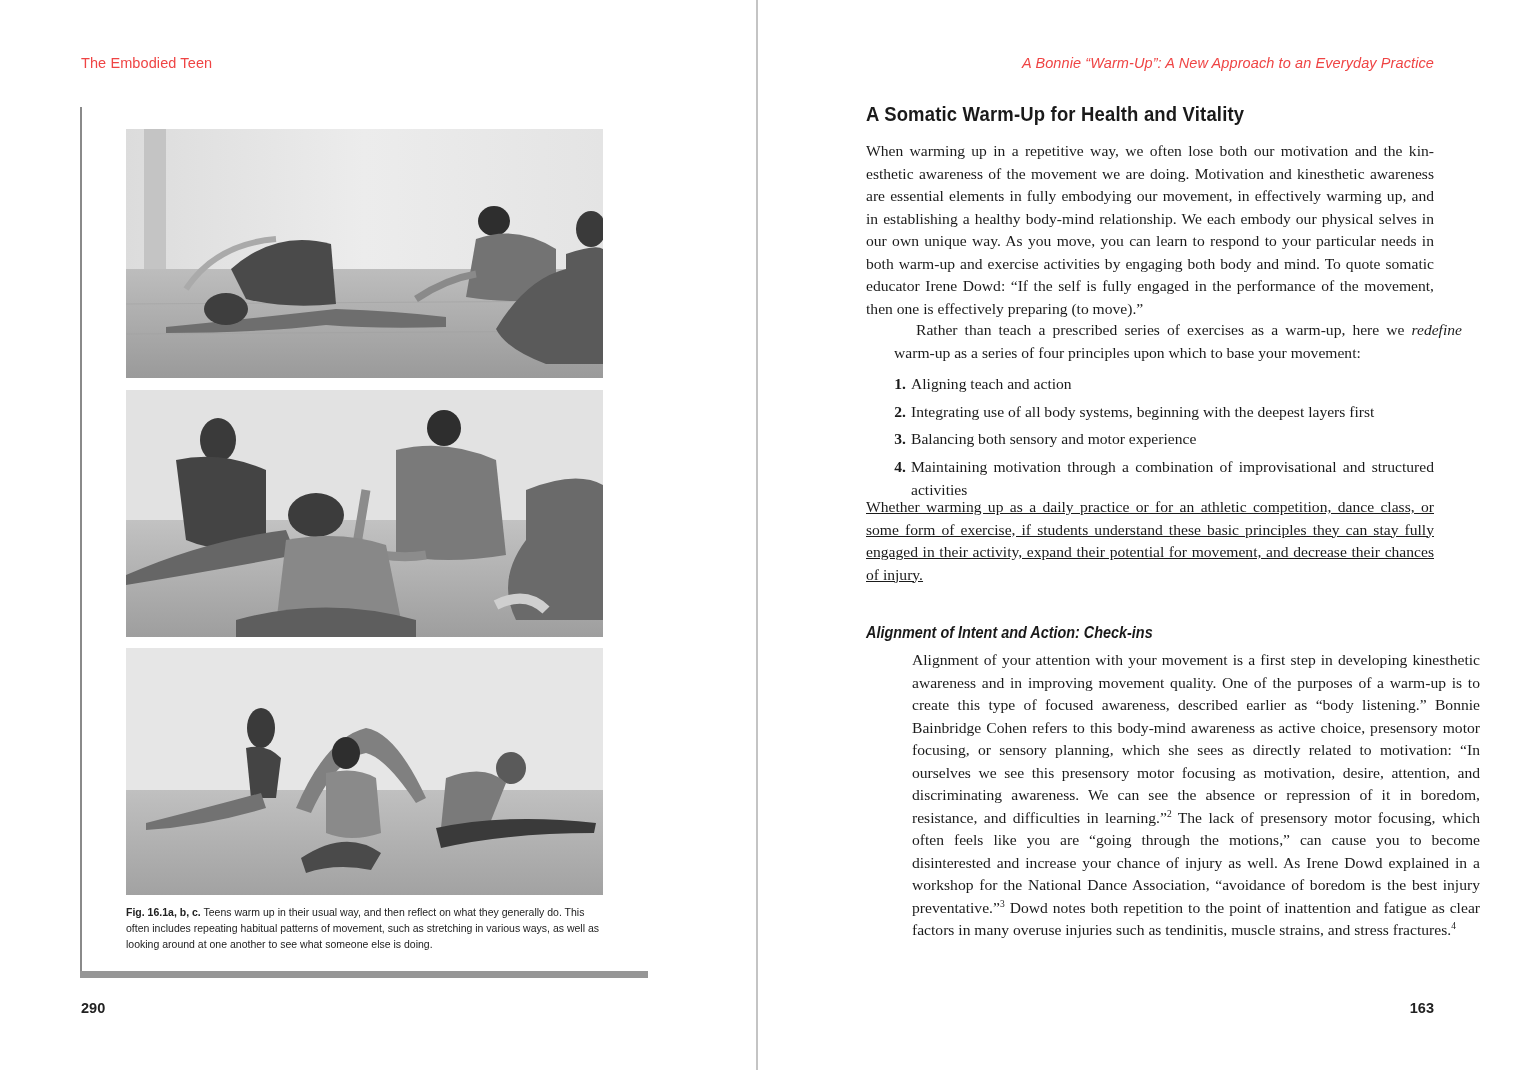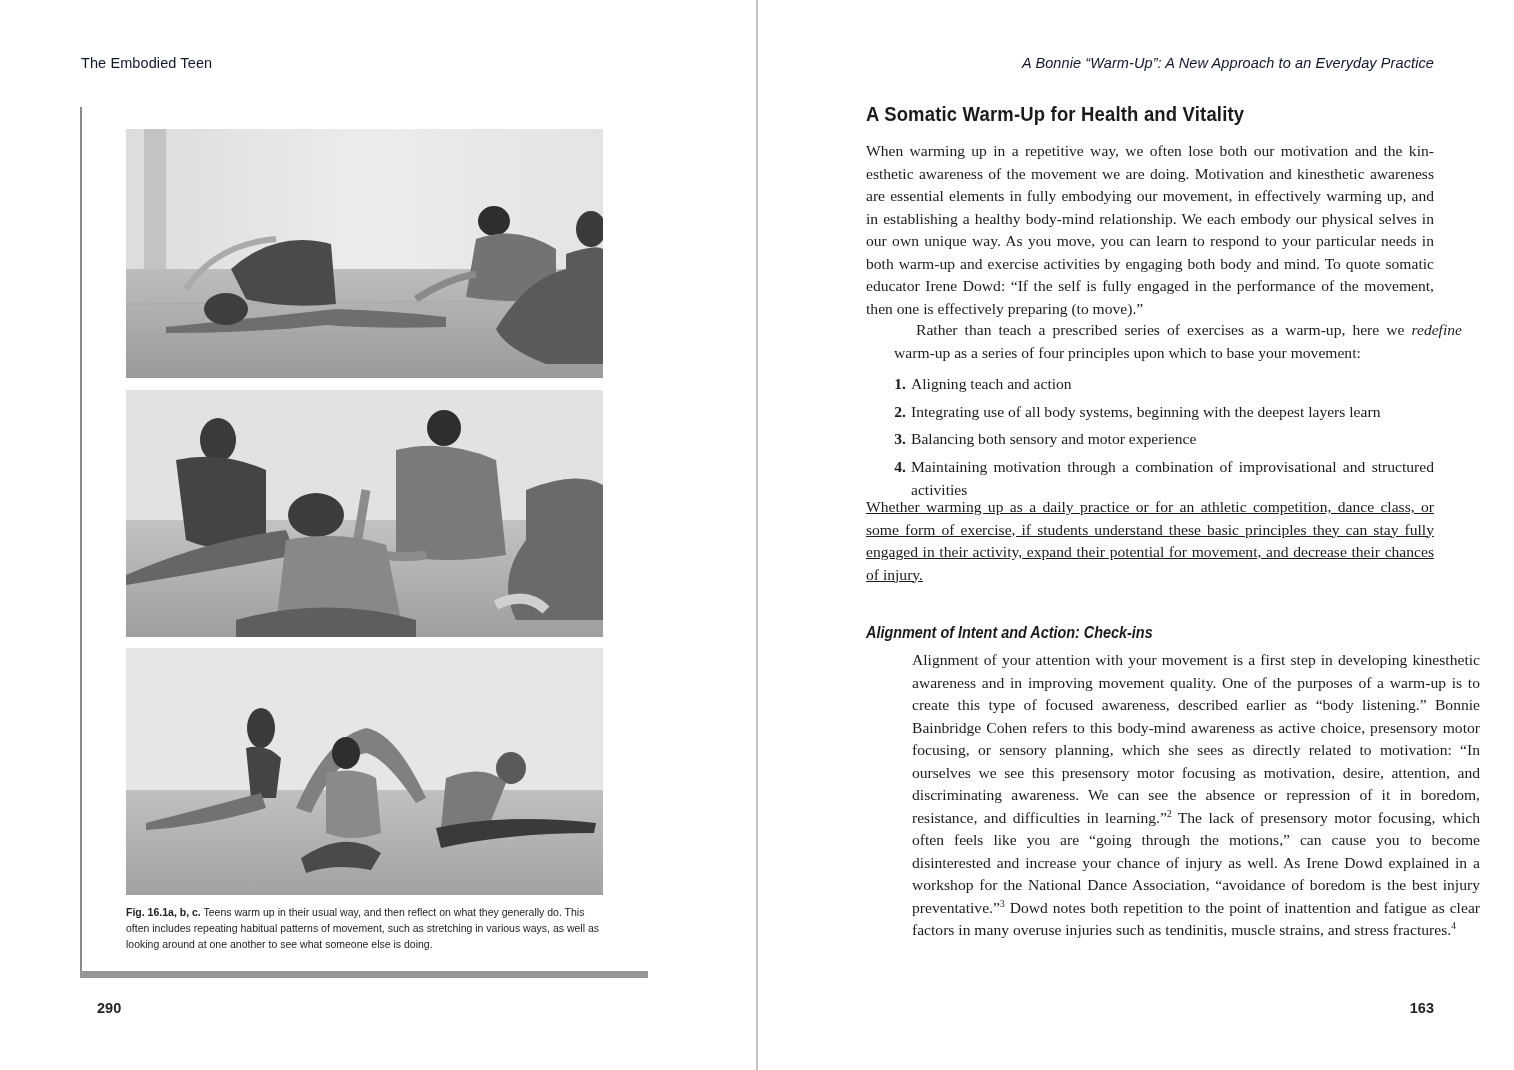--- a/index.html
+++ b/index.html
@@ -1,25 +1,25 @@
 <!DOCTYPE html>
 <html><head>
   <meta charset="utf-8">
   <style>
     * { box-sizing: border-box; margin: 0; padding: 0; }
     html, body { width: 1514px; height: 1070px; background: #ffffff; overflow: hidden; }
     body { position: relative; font-family: "Liberation Serif", serif; color: #1a1a1a; }
 
     .spine { position: absolute; left: 756px; top: 0; width: 2px; height: 1070px; background: #c4c4c4; }
 
-    .running-head { position: absolute; top: 55px; font-family: "Liberation Sans", sans-serif; font-size: 14.5px; color: #0f172a; letter-spacing: 0.1px; }
+    .running-head { position: absolute; top: 55px; font-family: "Liberation Sans", sans-serif; font-size: 14.5px; color: #ef4444; letter-spacing: 0.1px; }
     .running-head.left { left: 81px; }
     .running-head.right { right: 80px; font-style: italic; }
 
-    .folio { position: absolute; top: 1000px; font-family: "Liberation Sans", sans-serif; font-weight: bold; font-size: 14.5px; color: #222; margin-left: 16px; }
+    .folio { position: absolute; top: 1000px; font-family: "Liberation Sans", sans-serif; font-weight: bold; font-size: 14.5px; color: #222; }
     .folio.left { left: 81px; }
     .folio.right { right: 80px; }
 
     
     .figure-box { position: absolute; left: 80px; top: 107px; width: 568px; height: 871px; }
     .figure-rule-left { position: absolute; left: 0; top: 0; width: 2px; height: 868px; background: #8a8a8a; }
     .figure-rule-bottom { position: absolute; left: 0; bottom: 0; width: 568px; height: 7px; background: #969696; }
 
     .photo { position: absolute; left: 46px; width: 477px; overflow: hidden; }
     .photo svg { display: block; width: 100%; height: 100%; }
@@ -162,21 +162,21 @@
 
 <p class="p indent p2"><span>Rather than teach a prescribed series of exercises as a warm-up, here we </span><em>redefine</em><span> warm-up as a series of four principles upon which to base your movement:</span></p>
 
 <ol class="list">
   <li>
       <span class="num">1.</span>
       <span class="txt">Aligning teach and action</span>
     </li>
   <li>
       <span class="num">2.</span>
-      <span class="txt">Integrating use of all body systems, beginning with the deepest layers learn</span>
+      <span class="txt">Integrating use of all body systems, beginning with the deepest layers first</span>
     </li>
   <li>
       <span class="num">3.</span>
       <span class="txt">Balancing both sensory and motor experience</span>
     </li>
   <li>
       <span class="num">4.</span>
       <span class="txt">Maintaining motivation through a combination of improvisational and struc­tured activities</span>
     </li>
 </ol>

